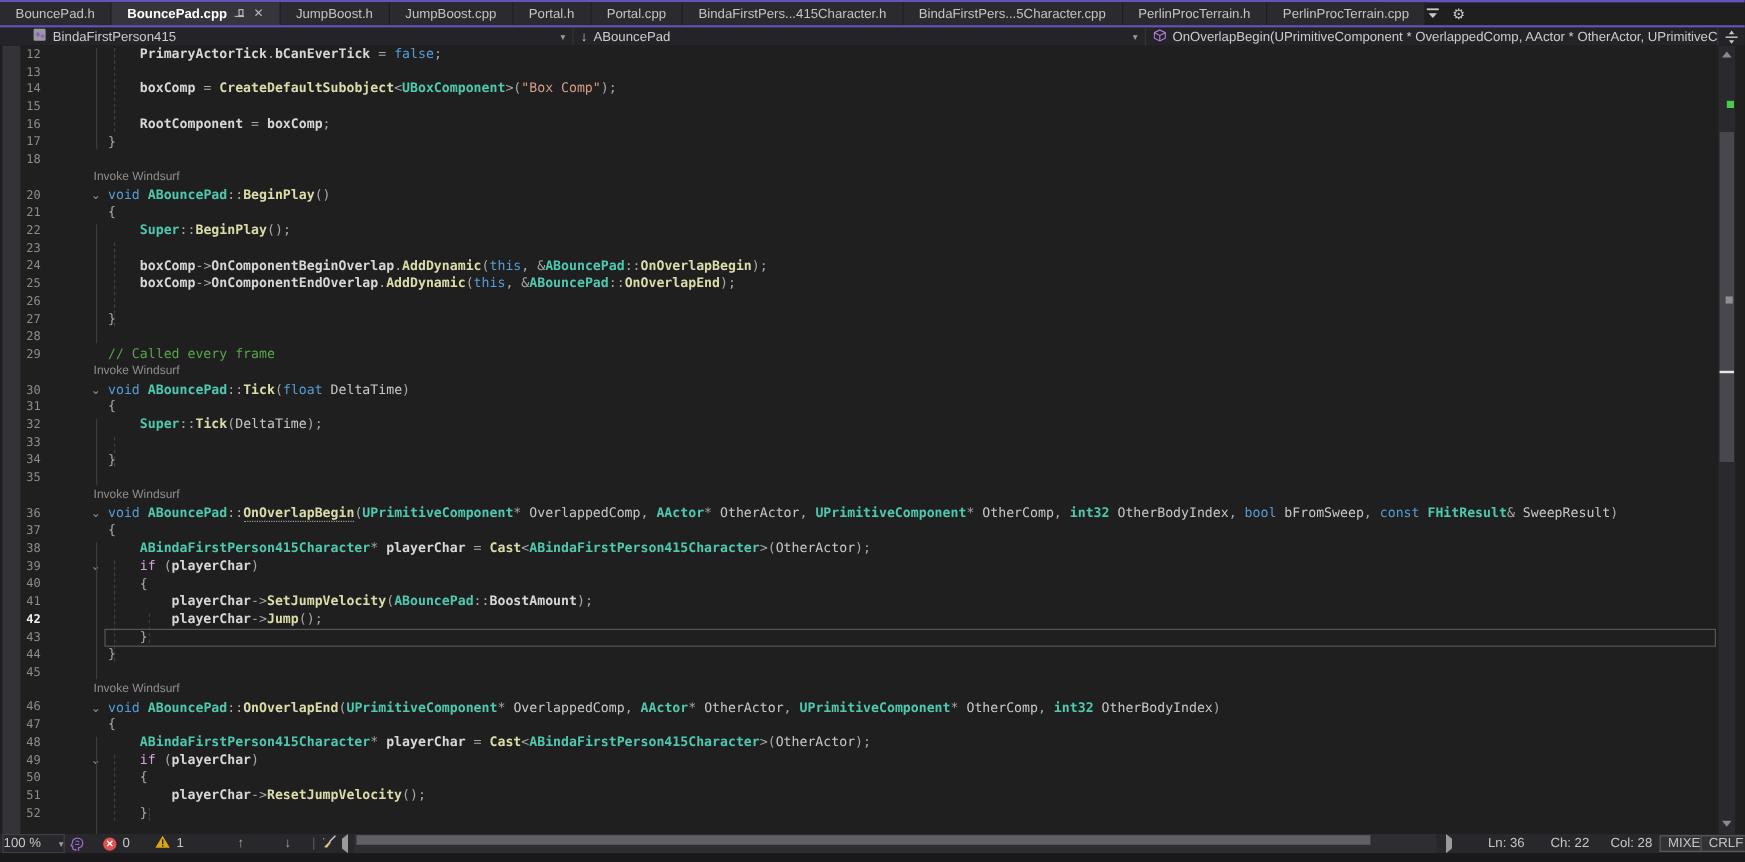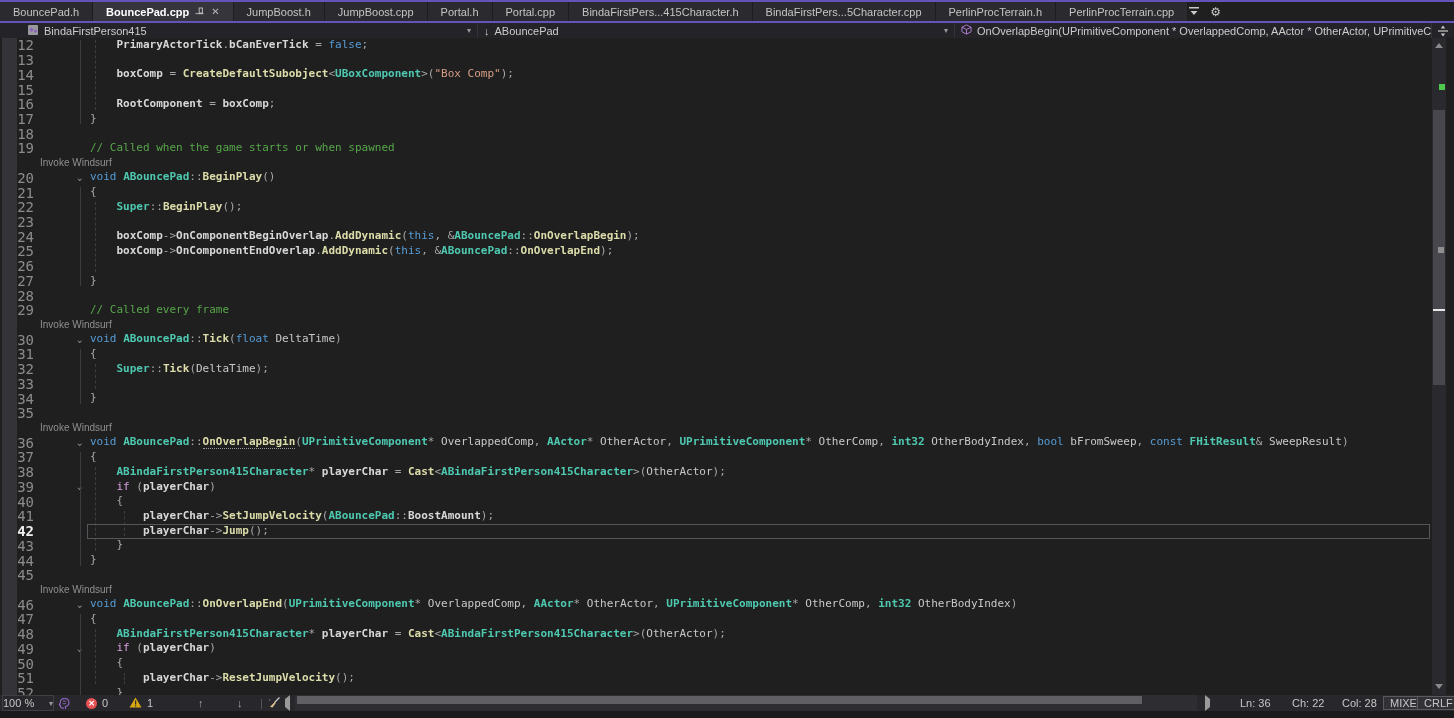--- a/index.html
+++ b/index.html
@@ -32,25 +32,25 @@
   #nav-member { flex:1; }
   .nav-caret { margin-left:auto; color:#9a9a9a; font-size:8px; }
   #nav-split { width:22px; display:flex; align-items:center; justify-content:center; }
 
   
   #editor { position:absolute; top:38px; left:0; width:1454px; height:657px; background:#1f1f1f; overflow:hidden; }
   #glyph-margin { position:absolute; top:0; left:2px; width:15px; height:657px; background:#333338; }
   #rows { position:absolute; top:0; left:0; width:1432px; }
   .row { display:flex; height:14.72px; align-items:center; }
   .ln { width:48px; text-align:right; padding-right:14px; color:#8c8c8c;
-        font-family:"DejaVu Sans Mono", monospace; font-size:14px; flex:0 0 48px; }
+        font-family:"DejaVu Sans Mono", monospace; font-size:10px; flex:0 0 48px; }
   .row.cur .ln { color:#f0f0f0; font-weight:bold; }
   .fold { width:42px; flex:0 0 42px; text-align:right; padding-right:6px; color:#8f8f8f; font-size:10px; }
   .code { flex:1; font-family:"DejaVu Sans Mono", monospace; font-size:11px; white-space:pre; line-height:14.72px; }
-  .lens-text { padding-left:40px; font-size:10px; color:#8f8f8f; line-height:14.72px; }
+  .lens-text { padding-left:78px; font-size:10px; color:#8f8f8f; line-height:14.72px; }
   .tk-k { color:var(--c-keyword); }
   .tk-c { color:var(--c-control); }
   .tk-t { color:var(--c-type); font-weight:bold; }
   .tk-f { color:var(--c-function); font-weight:bold; }
   .tk-fu { color:var(--c-function); font-weight:bold; border-bottom:1px dotted #9a9a9a; }
   .tk-v { color:var(--c-variable); font-weight:bold; }
   .tk-a { color:var(--c-param); }
   .tk-p { color:var(--c-punct); }
   .tk-s { color:var(--c-string); }
   .tk-m { color:var(--c-comment); }
@@ -224,25 +224,20 @@
           <span class="ln">17</span>
           <span class="fold"></span>
           <span class="code"><span class="tk-p">}</span></span>
         </div>
         <div class="row">
           <span class="ln">18</span>
           <span class="fold"></span>
           <span class="code"></span>
         </div>
         <div class="row">
-          <span class="ln">19</span>
-          <span class="fold"></span>
-          <span class="code"><span class="tk-m">// Called when the game starts or when spawned</span></span>
-        </div>
-        <div class="row">
           <span class="lens-text">Invoke Windsurf</span>
         </div>
         <div class="row">
           <span class="ln">20</span>
           <span class="fold">⌄</span>
           <span class="code"><span class="tk-k">void</span><span class="tk-p"> </span><span class="tk-t">ABouncePad</span><span class="tk-p">::</span><span class="tk-f">BeginPlay</span><span class="tk-p">()</span></span>
         </div>
         <div class="row">
           <span class="ln">21</span>
           <span class="fold"></span>

